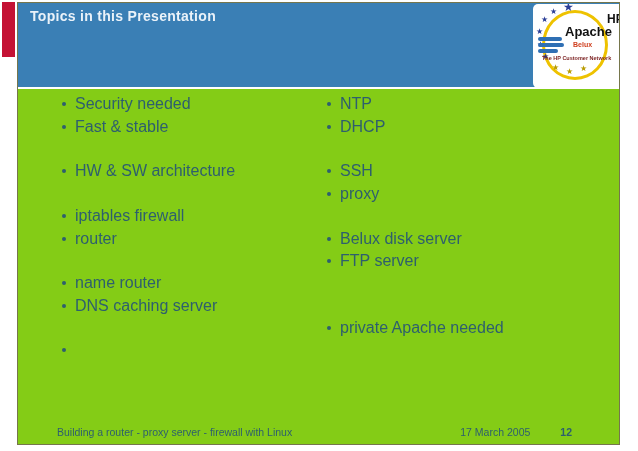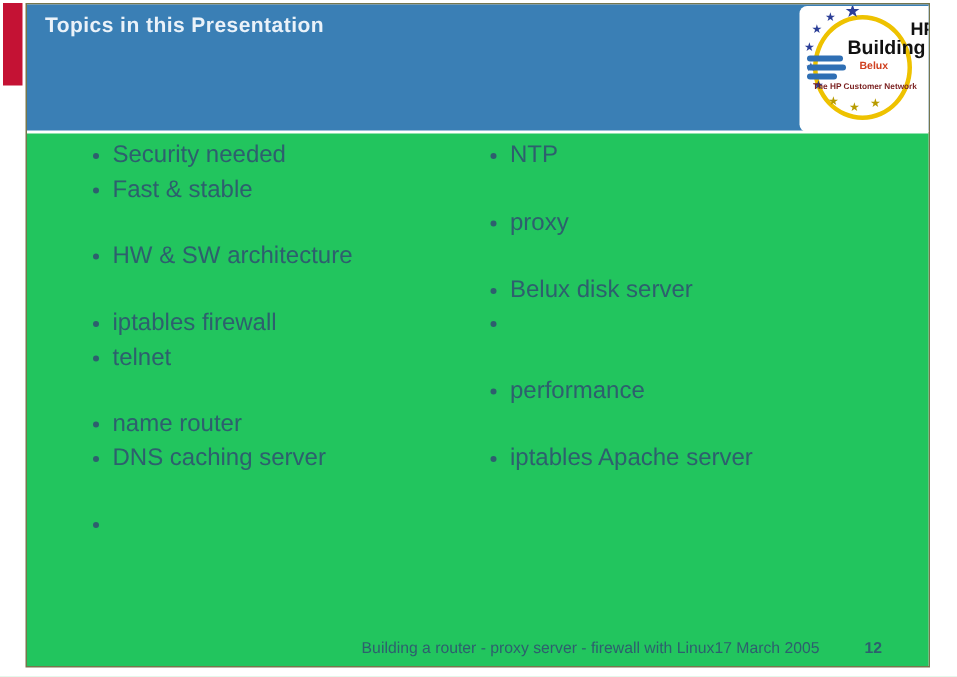--- a/index.html
+++ b/index.html
@@ -28,29 +28,29 @@
   .bars span{display:block;height:4px;background:#2F6FB4;border-radius:2px;margin-bottom:2px;}
   .bars .b1{width:24px;}.bars .b2{width:26px;}.bars .b3{width:20px;}
   .lt{position:absolute;left:26px;top:9px;white-space:nowrap;}
   .lt .hp{font-size:12px;font-weight:bold;color:#111;line-height:1;padding-left:48px;}
   .lt .ix{font-size:13px;font-weight:bold;color:#111;margin-left:6px;line-height:1.15;}
   .lt .bx{font-size:7px;font-weight:bold;color:#D04020;margin-left:14px;line-height:1.3;}
   .tagline{position:absolute;left:9px;top:51px;font-size:5.5px;font-weight:bold;
     color:#7A1F1F;white-space:nowrap;}
 
   
-  .body{position:absolute;left:0;top:86px;right:0;bottom:0;background:#22c55e;text-align:right;}
+  .body{position:absolute;left:0;top:86px;right:0;bottom:0;background:#84cc16;}
   .col{list-style:none;margin:0;padding:0;position:absolute;top:4px;}
   .col-left{left:44px;}
   .col-right{left:309px;}
   .row{height:22.4px;display:flex;align-items:center;font-size:16px;color:#2E5F6E;}
   .dot{width:4px;height:4px;border-radius:50%;background:#2E5F6E;margin-right:9px;flex:none;}
 
   
-  .footer{position:absolute;left:39px;right:0;bottom:6px;padding-right:31px;
+  .footer{position:absolute;left:39px;right:0;bottom:6px;padding-right:47px;
     display:flex;align-items:baseline;font-size:10.5px;color:#2E5F6E;}
   .f-left{flex:1;}
   .f-page{margin-left:30px;font-weight:bold;}
 </style>
 </head>
 <body>
 
 <div class="page">
 
   <div class="red-accent"></div>
@@ -72,21 +72,21 @@
       <span class="star star-gold" style="left:19px;top:60px">★</span>
       <span class="star star-gold" style="left:33px;top:64px">★</span>
       <span class="star star-gold" style="left:47px;top:61px">★</span>
       <div class="bars">
         <span class="b1"></span>
           <span class="b2"></span>
           <span class="b3"></span>
       </div>
       <div class="lt">
         <div class="hp">HP</div>
-        <div class="ix">Building</div>
+        <div class="ix">Apache</div>
         <div class="bx">Belux</div>
       </div>
       <div class="tagline">The HP Customer Network</div>
     </div>
 
     <div class="body">
 
       <ul class="col col-left">
         <li class="row">
             <span class="dot"></span>
@@ -101,21 +101,21 @@
             <span class="dot"></span>
             <span>HW &amp; SW architecture</span>
           </li>
         <li class="row spacer"></li>
         <li class="row">
             <span class="dot"></span>
             <span>iptables firewall</span>
           </li>
         <li class="row">
             <span class="dot"></span>
-            <span>telnet</span>
+            <span>router</span>
           </li>
         <li class="row spacer"></li>
         <li class="row">
             <span class="dot"></span>
             <span>name router</span>
           </li>
         <li class="row">
             <span class="dot"></span>
             <span>DNS caching server</span>
           </li>
@@ -123,42 +123,47 @@
         <li class="row">
             <span class="dot"></span>
           </li>
       </ul>
 
       <ul class="col col-right">
         <li class="row">
             <span class="dot"></span>
             <span>NTP</span>
           </li>
+        <li class="row">
+            <span class="dot"></span>
+            <span>DHCP</span>
+          </li>
         <li class="row spacer"></li>
+        <li class="row">
+            <span class="dot"></span>
+            <span>SSH</span>
+          </li>
         <li class="row">
             <span class="dot"></span>
             <span>proxy</span>
           </li>
         <li class="row spacer"></li>
         <li class="row">
             <span class="dot"></span>
             <span>Belux disk server</span>
           </li>
         <li class="row">
             <span class="dot"></span>
+            <span>FTP server</span>
           </li>
+        <li class="row spacer"></li>
         <li class="row spacer"></li>
         <li class="row">
             <span class="dot"></span>
-            <span>performance</span>
-          </li>
-        <li class="row spacer"></li>
-        <li class="row">
-            <span class="dot"></span>
-            <span>iptables Apache server</span>
+            <span>private Apache needed</span>
           </li>
       </ul>
 
       <div class="footer">
         <span class="f-left">Building a router - proxy server - firewall with Linux</span>
         <span class="f-date">17 March 2005</span>
         <span class="f-page">12</span>
       </div>
 
     </div>

